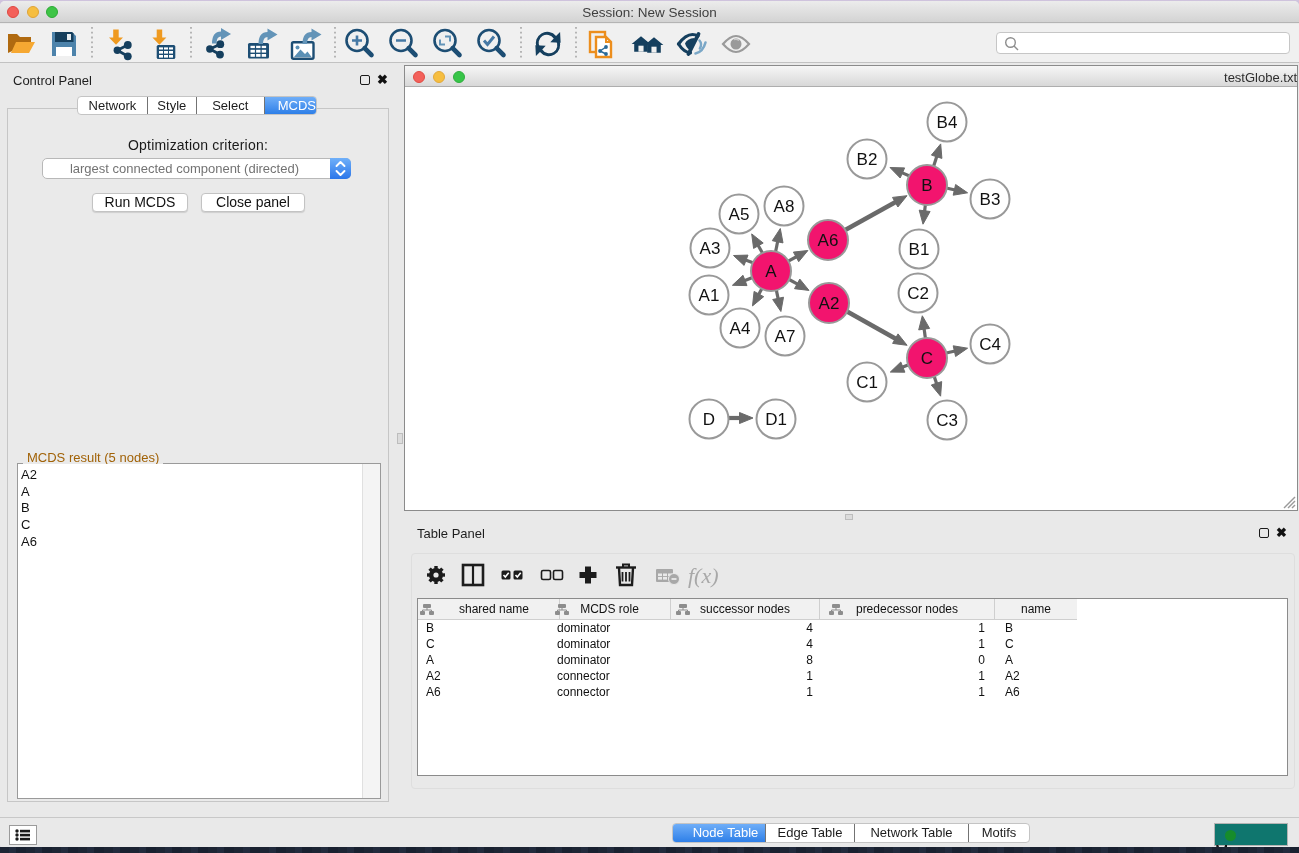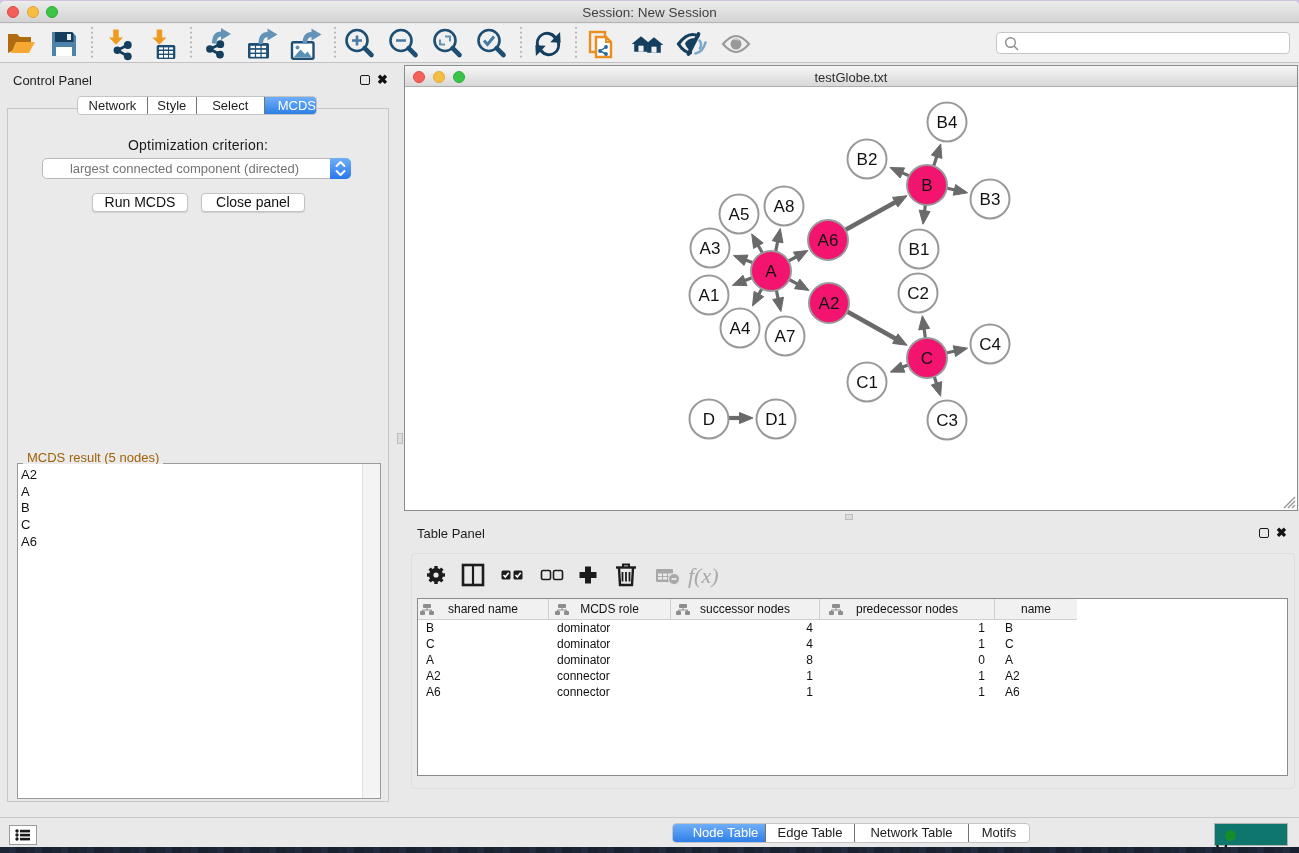--- a/index.html
+++ b/index.html
@@ -52,21 +52,21 @@
   #mcds-sb { position:absolute; left:362px; top:463px; width:18px; height:334px;
       background:#f4f4f4; border-left:1px solid #e0e0e0; }
   
   #nw { position:absolute; left:404px; top:64px; width:894px; height:446px;
       background:#fff; border:1px solid #8b8b8b; }
   #nw-tb { position:absolute; left:0; top:0; width:892px; height:21px;
       background:linear-gradient(#f6f6f6,#d8d8d8); border-bottom:1px solid #aeaeae; }
   #nw-tb .t1 { left:8px;  top:4.5px; background:#f3615b; border:1px solid #e04b44; }
   #nw-tb .t2 { left:28px; top:4.5px; background:#f6be40; border:1px solid #e2a93b; }
   #nw-tb .t3 { left:48px; top:4.5px; background:#37c548; border:1px solid #2fae3f; }
-  #nw-title { position:absolute; top:4px; left:0; width:892px; text-align:center; font-size:13px; color:#2e2e2e; }
+  #nw-title { position:absolute; top:4px; left:0; width:892px; text-align:right; font-size:13px; color:#2e2e2e; }
   #graph text { font-size:17px; fill:#111; text-anchor:middle; font-family:"Liberation Sans",sans-serif; }
   
   #tp-title { position:absolute; left:417px; top:525px; font-size:13px; color:#1e1e1e; }
   #tp-toolbar { position:absolute; left:411px; top:552px; width:884px; height:236px;
       background:#e9e9e9; border:1px solid #dedede; border-radius:4px; }
   #tbl { position:absolute; left:417px; top:597px; width:871px; height:178px;
       background:#fff; border:1px solid #8b8b8b; }
   #tbl-head { position:absolute; left:0; top:0; width:659px; height:21px;
       background:#f1f1f1; border-bottom:1px solid #cfcfcf; }
   .hcell { position:absolute; top:0; height:21px; border-right:1px solid #cfcfcf;
@@ -378,21 +378,21 @@
             <rect x="1" y="1" width="4" height="2.6"></rect>
           </g>
       <circle cx="7" cy="3" r="5.5" fill="#a8a8a8" stroke="#e9e9e9" stroke-width="1"></circle>
       <line x1="4.5" y1="3" x2="9.5" y2="3" stroke="#e9e9e9" stroke-width="1.8"></line>
     </g>
     <text x="276" y="29" font-size="22" font-style="italic" fill="#a8a8a8" font-family="Liberation Serif,serif">f(x)</text>
   </svg>
   </div>
   <div id="tbl">
     <div id="tbl-head">
-      <div class="hcell" style="left:0; width:131px;">shared name</div>
+      <div class="hcell" style="left:11px; width:131px;">shared name</div>
       <div class="hcell" style="left:131px; width:122px;">MCDS role</div>
       <div class="hcell" style="left:253px; width:149px;">successor nodes</div>
       <div class="hcell" style="left:402px; width:175px;">predecessor nodes</div>
       <div class="hcell" style="left:577px; width:82px; border-right:none;">name</div>
       <svg width="659" height="21" style="position:absolute; left:0; top:0;">
         <g fill="#8d8d8d">
           <g transform="translate(9,10)">
               <rect x="-4" y="-5" width="8" height="4" rx="1"></rect>
               <rect x="-7" y="2" width="5" height="4" rx="1"></rect>
               <rect x="2" y="2" width="5" height="4" rx="1"></rect>

